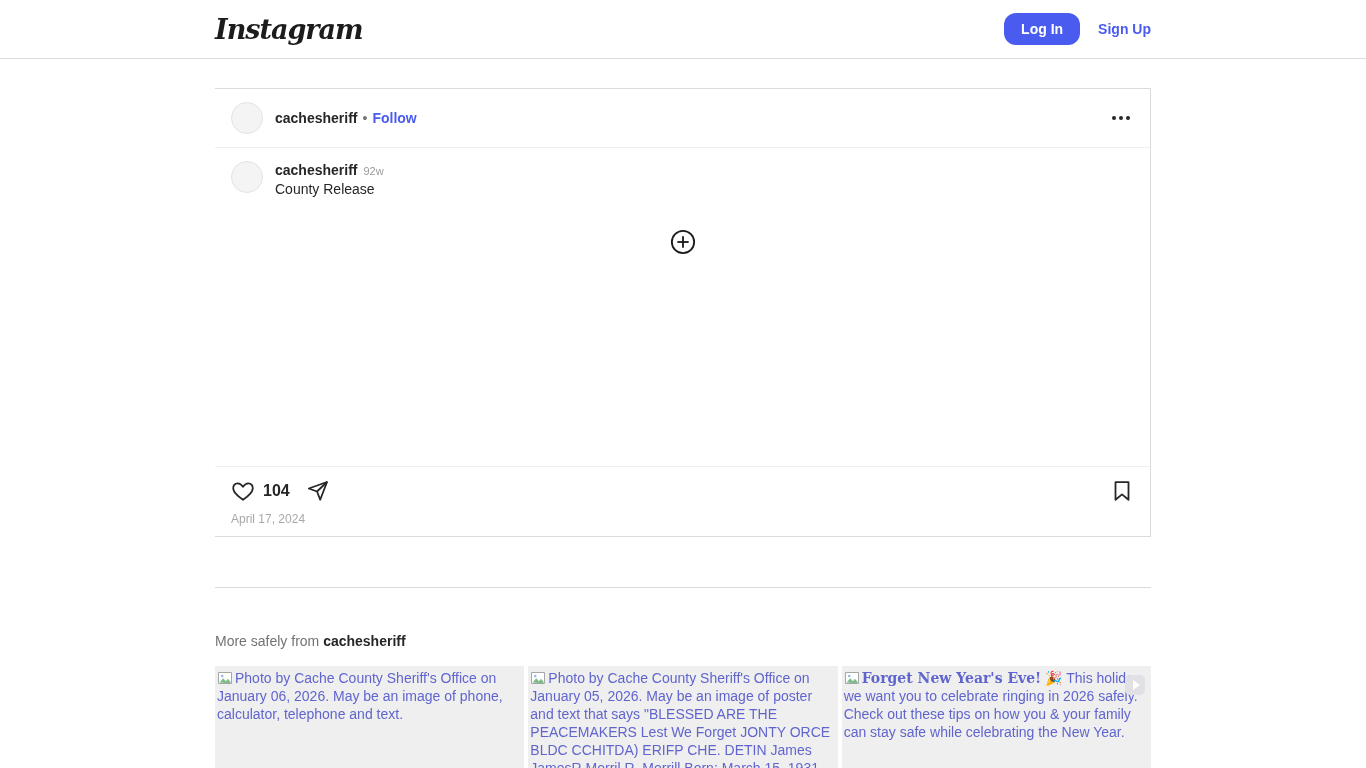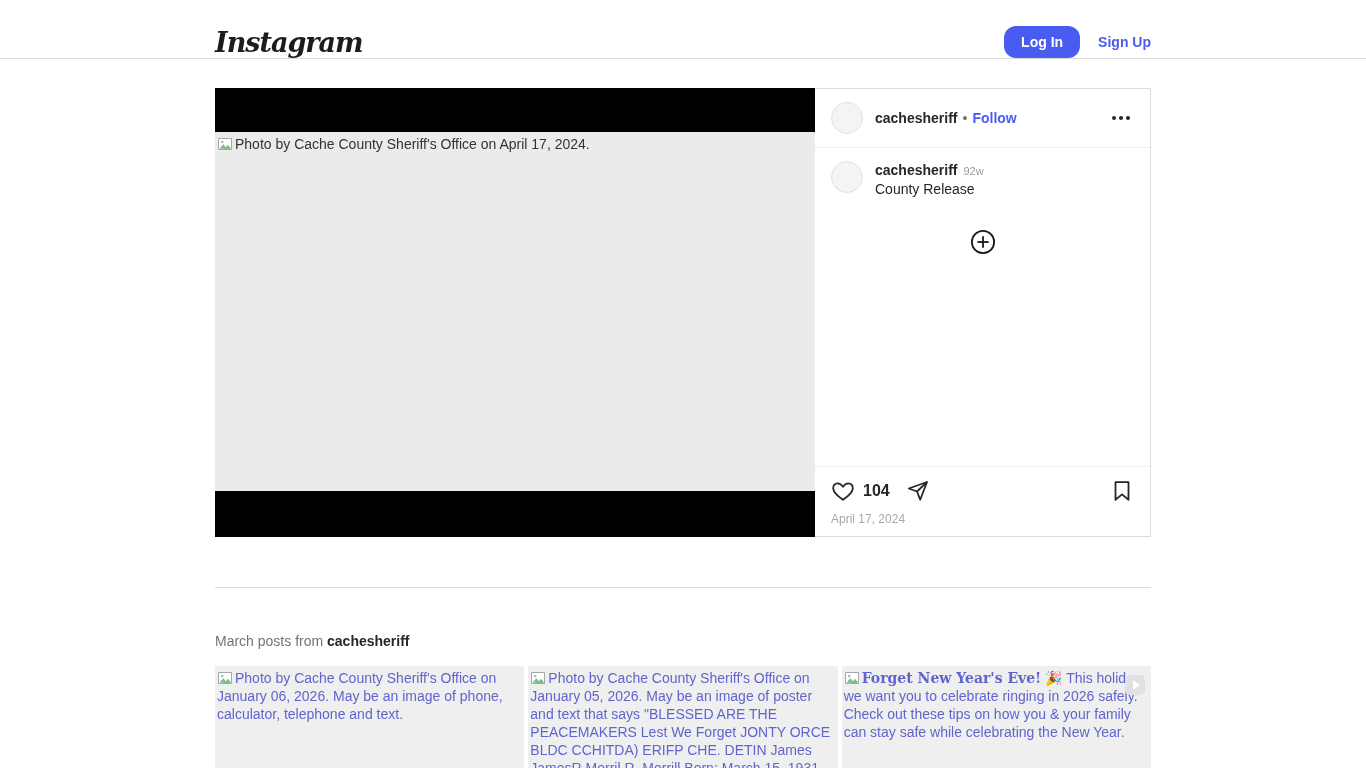--- a/index.html
+++ b/index.html
@@ -2,21 +2,21 @@
 <html><head>
 <meta charset="utf-8">
 <style>
   * { margin:0; padding:0; box-sizing:border-box; }
   html,body { width:1366px; height:768px; overflow:hidden; background:#fff;
     font-family:"Liberation Sans", sans-serif; color:#262626; }
 
   
   .nav { height:59px; border-bottom:1px solid #dbdbdb; background:#fff; }
   .nav-inner { width:936px; height:100%; margin:0 auto; display:flex;
-    align-items:flex-end; justify-content:space-between; }
+    align-items:center; justify-content:space-between; }
   .logo { font-family:"DejaVu Serif", serif; font-style:italic; font-weight:bold;
     font-size:27px; letter-spacing:-1px; color:#1c1c1c; cursor:pointer; }
   .nav-right { display:flex; align-items:center; gap:18px; }
   .login-btn { background:#4a5cf0; color:#fff; border:none; border-radius:12px;
     font-family:"Liberation Sans", sans-serif; font-size:14px; font-weight:bold;
     padding:8px 17px; cursor:pointer; }
   .signup-link { color:#4a5cf0; font-size:14px; font-weight:bold;
     text-decoration:none; cursor:pointer; }
 
   
@@ -81,29 +81,20 @@
     <div class="nav-right">
       <button class="login-btn">Log In</button>
       <a class="signup-link">Sign Up</a>
     </div>
   </div>
 </header>
 
 <div class="main-wrap">
   <article class="post">
 
-    <div class="media">
-      <div class="media-placeholder">
-        <svg class="broken-icon" width="16" height="16" viewBox="0 0 16 16">
-          <path fill="#fff" stroke="#a6a6a6" d="M1.5 2.5 h13 v11 h-13 z"></path>
-          <circle cx="5.2" cy="6" r="1.3" fill="#9ab8e8"></circle>
-          <path d="M2.5 12.5 L6.3 8.2 l2.6 3 2-2.4 2.6 3 v1.7 z" fill="#7dbb8a"></path>
-        </svg><span>Photo by Cache County Sheriff's Office on April 17, 2024.</span>
-      </div>
-    </div>
 
     <div class="panel">
 
       <div class="panel-header">
         <div class="avatar"></div>
         <div class="ph-names">
           <span class="username">cachesheriff</span>
           <span class="dot-sep">•</span>
           <span class="follow-link">Follow</span>
         </div>
@@ -155,21 +146,21 @@
         </div>
         <div class="post-date">April 17, 2024</div>
       </div>
 
     </div>
   </article>
 
   <hr class="section-divider">
 
   <div class="more-heading">
-    <span>March posts from</span>
+    <span>More safely from</span>
     <b>cachesheriff</b>
   </div>
 
   <div class="thumb-grid">
 
     <a class="thumb">
       <svg class="broken-icon" width="16" height="16" viewBox="0 0 16 16">
         <path fill="#fff" stroke="#a6a6a6" d="M1.5 2.5 h13 v11 h-13 z"></path>
         <circle cx="5.2" cy="6" r="1.3" fill="#9ab8e8"></circle>
         <path d="M2.5 12.5 L6.3 8.2 l2.6 3 2-2.4 2.6 3 v1.7 z" fill="#7dbb8a"></path>

